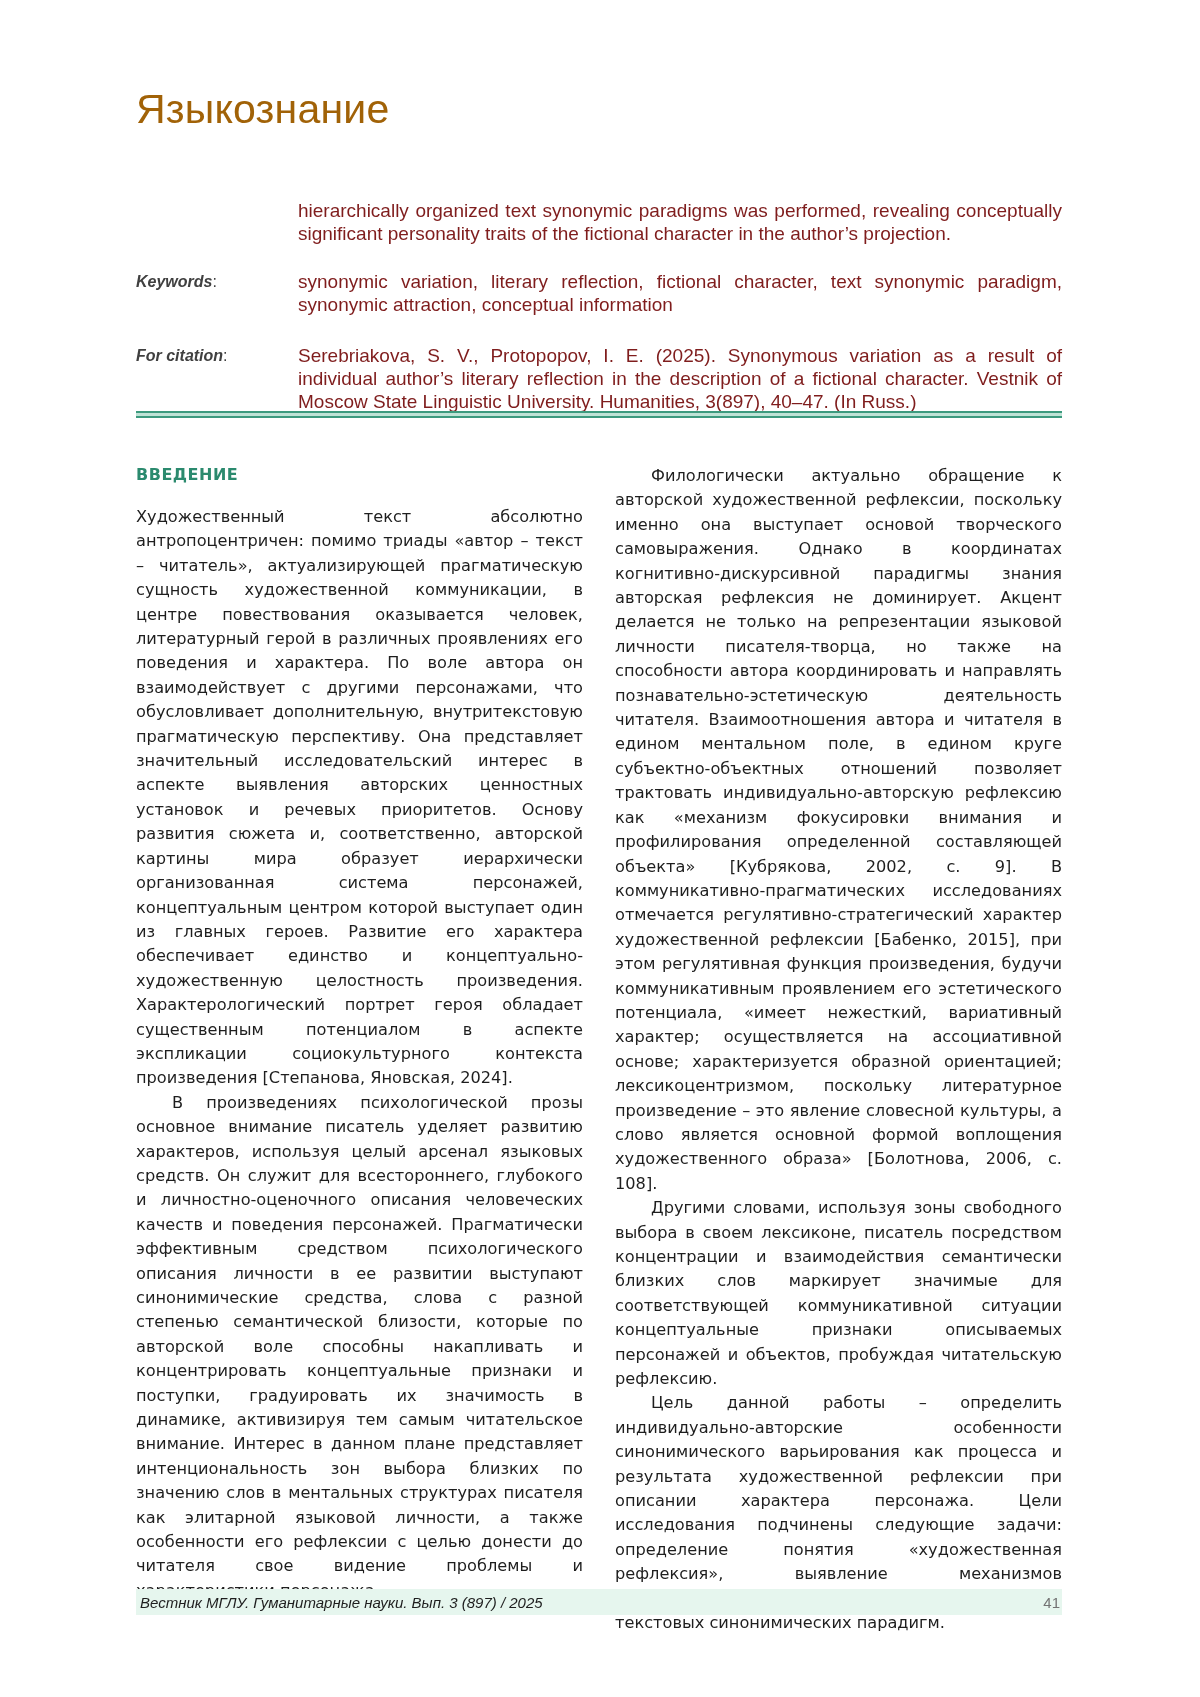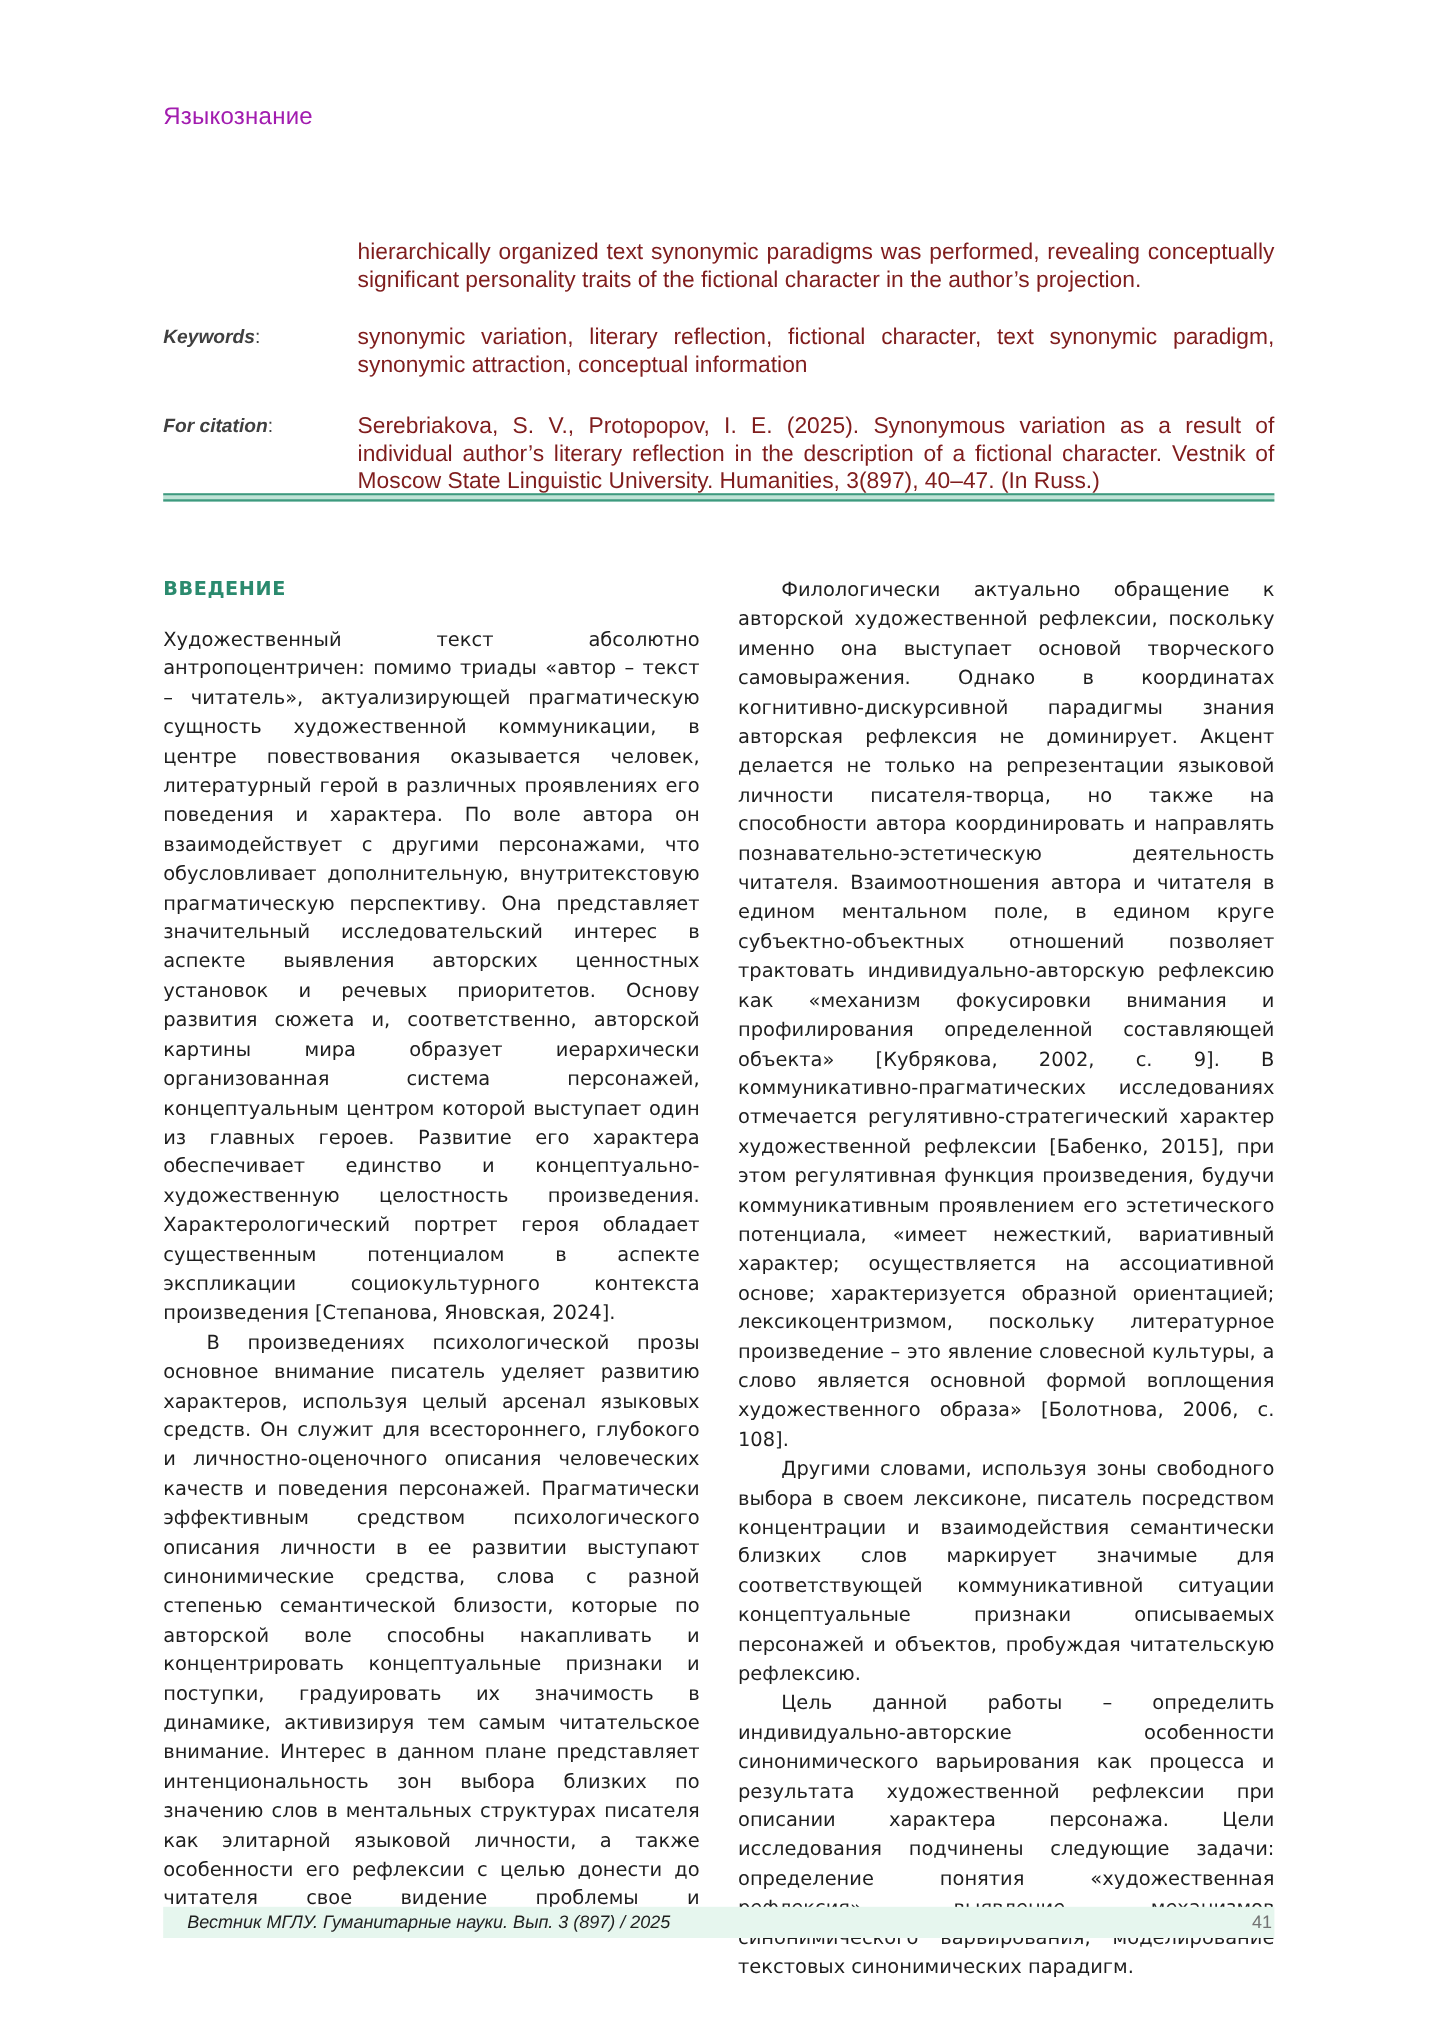--- a/index.html
+++ b/index.html
@@ -1,52 +1,52 @@
 <!DOCTYPE html>
 <html><head>
   <meta charset="utf-8">
   <style>
     html, body { margin: 0; padding: 0; background: #ffffff; }
     body { width: 1200px; height: 1697px; position: relative; overflow: hidden;
            font-family: "DejaVu Sans", sans-serif; color: #1e1e1e; }
 
     .section-title { position: absolute; left: 136px; top: 86px; margin: 0;
       font-family: "Liberation Sans", sans-serif; font-weight: normal;
-      font-size: 20px; color: #a21caf; letter-spacing: 0.2px; }
+      font-size: 41px; color: #a16207; letter-spacing: 0.2px; }
 
     .meta { position: absolute; left: 136px; width: 926px; }
     .meta-row { display: flex; }
     .meta-label { width: 162px; flex: none; font-family: "Liberation Sans", sans-serif;
       font-style: italic; font-weight: bold; font-size: 16px; color: #404040; line-height: 23px; }
     .meta-label .colon { font-weight: normal; font-style: normal; }
     .meta-text { flex: 1; font-family: "Liberation Sans", sans-serif; font-size: 19px;
       line-height: 23px; text-align: justify; color: #7f1d1d; }
 
     .abstract-tail { top: 199px; }
     .kw-row { top: 270px; }
     .cit-row { top: 344px; }
 
     .double-rule { position: absolute; left: 136px; width: 926px; top: 411px; height: 7px; }
     .double-rule .l1 { height: 2px; background: #3d9a7e; }
     .double-rule .l2 { height: 3px; background: #bfe3d6; }
     .double-rule .l3 { height: 2px; background: #3d9a7e; }
 
     .col { position: absolute; width: 447px; font-size: 16.2px; line-height: 24.4px;
-      text-align: justify; color: #1e1e1e; margin-top: 16px; }
+      text-align: justify; color: #1e1e1e; }
     .col-left { left: 136px; top: 463px; }
     .col-right { left: 615px; top: 464px; }
     .col p { margin: 0; text-indent: 0; hyphens: auto; }
     .col p.indent { text-indent: 36px; }
     .intro-heading { margin: 0 0 18px 0; font-family: "DejaVu Sans", sans-serif;
       font-weight: bold; font-size: 16px; color: #2b8a6e; letter-spacing: 0.5px; line-height: 24px; }
 
     .footer { position: absolute; left: 136px; width: 926px; top: 1589px; height: 26px;
       background: #e6f6ee; display: flex; justify-content: space-between; align-items: center; }
     .footer-journal { font-family: "Liberation Sans", sans-serif; font-style: italic;
-      font-size: 15px; color: #1e1e1e; padding-left: 20px; }
+      font-size: 15px; color: #1e1e1e; padding-left: 4px; }
     .footer-page { font-family: "Liberation Sans", sans-serif; font-size: 15px; color: #737373; padding-right: 2px; }
   </style>
 </head>
 <body>
 
 <h1 class="section-title">Языкознание</h1>
 
 <div class="meta abstract-tail">
   <div class="meta-row">
     <div class="meta-label"></div>

